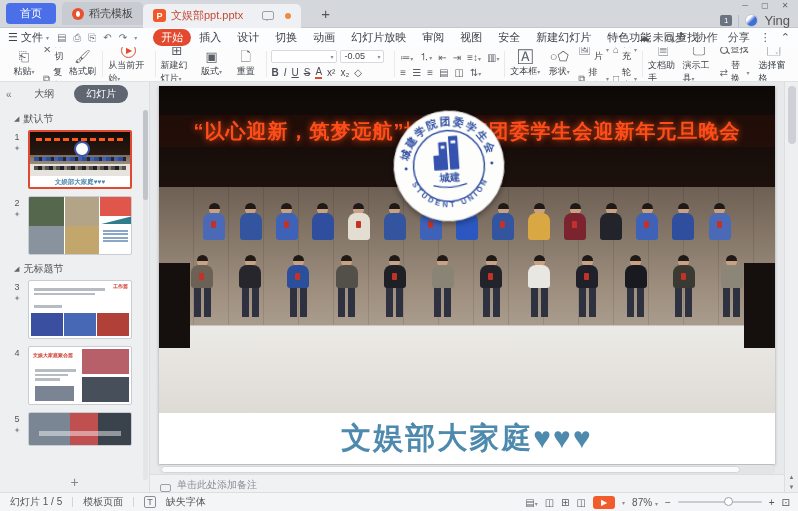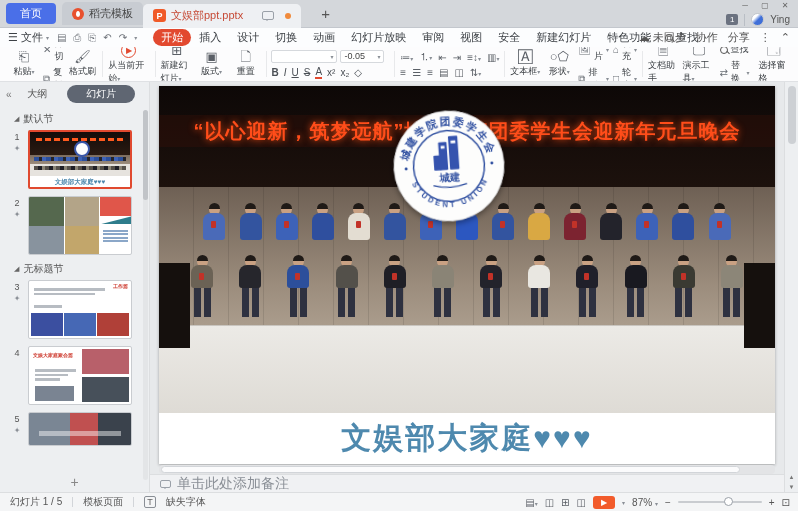--- a/index.html
+++ b/index.html
@@ -20,21 +20,21 @@
   .bubble-ico::after{content:"";position:absolute;left:2px;bottom:-4px;border:2px solid transparent;border-top-color:#9aa0a8;}
   .unsaved-dot{width:6px;height:6px;border-radius:50%;background:#f08a3c;display:inline-block;margin-left:6px;}
   .newtab-btn{font-size:15px;color:#555;margin-left:14px;padding:0 6px;}
   .title-right{position:absolute;right:4px;top:0;display:flex;flex-direction:column;align-items:flex-end;}
   .win-ctrls{display:flex;gap:2px;}
   .win-ctrls span{width:18px;height:12px;font-size:8px;color:#666;text-align:center;line-height:12px;}
   .user-row{display:flex;align-items:center;gap:6px;margin-top:1px;padding-right:4px;}
   .badge1{background:#6b7280;color:#fff;font-size:8px;border-radius:2px;padding:1px 4px;}
   .vsep{width:1px;height:12px;background:#b9bec5;}
   .avatar{width:13px;height:13px;border-radius:50%;background:linear-gradient(135deg,#fff 30%,#3f6fd8 55%);border:1px solid #c3c7cd;}
-  .user-name{font-size:10px;color:#555;}
+  .user-name{font-size:13px;color:#555;}
 
   
   .menubar{height:19px;background:#fcfdfe;display:flex;align-items:center;font-size:11px;color:#3c4045;padding:0 8px;position:relative;}
   .menubar .file{display:flex;align-items:center;gap:3px;margin-right:8px;}
   .qicons{display:flex;align-items:center;gap:7px;color:#6a6f76;font-size:10px;margin-right:10px;}
   .menu-tab{padding:1px 8px;border-radius:9px;cursor:default;}
   .menu-tab.active{background:#e2492f;color:#fff;margin-left:6px;}
   .menu-find{display:flex;align-items:center;gap:3px;margin-left:6px;color:#3c4045;}
   .mag{width:8px;height:8px;border:1.4px solid #555;border-radius:50%;position:relative;display:inline-block;}
   .mag::after{content:"";position:absolute;width:4px;height:1.4px;background:#555;transform:rotate(45deg);right:-3px;bottom:-1px;}
@@ -58,21 +58,21 @@
   .caret{font-size:6px;color:#8a8f96;}
 
   
   .workspace{flex:1;display:flex;min-height:0;}
 
   
   .sidebar{width:150px;background:#edeff1;border-right:1px solid #dcdee0;display:flex;flex-direction:column;position:relative;}
   .sb-head{height:24px;display:flex;align-items:center;padding:0 6px;gap:8px;}
   .collapse{color:#777;font-size:10px;}
   .sb-tabs{flex:1;display:flex;justify-content:center;align-items:center;gap:20px;font-size:10px;color:#555;}
-  .sb-pill{background:#5f6672;color:#fff;padding:2px 19px;border-radius:9px;}
+  .sb-pill{background:#5f6672;color:#fff;padding:2px 12px;border-radius:9px;}
   .sb-list{flex:1;overflow:hidden;padding:2px 10px 0 6px;position:relative;}
   .section{font-size:10px;color:#555;margin:4px 0 4px 8px;display:flex;gap:4px;align-items:center;}
   .tri{font-size:7px;color:#666;}
   .slide-item{display:flex;margin-bottom:7px;}
   .gutter{width:22px;display:flex;flex-direction:column;align-items:center;gap:2px;font-size:9px;color:#555;padding-top:2px;}
   .star{font-size:8px;color:#8a8f96;}
   .thumb{width:104px;height:59px;background:#fff;border:1px solid #c9ccd0;border-radius:2px;position:relative;overflow:hidden;flex:none;}
   .thumb.selected{border:2px solid #e0492f;}
   .sb-scroll{position:absolute;right:1px;top:28px;width:5px;height:370px;background:#e3e5e7;border-radius:3px;}
   .sb-scroll .th{width:5px;height:90px;background:#c1c4c8;border-radius:3px;}
@@ -109,21 +109,21 @@
   .person.sitting{z-index:3;}
   .person .head{width:11px;height:11px;border-radius:50%;background:#c9a183;position:relative;}
   .person .head::before{content:"";position:absolute;top:-1px;left:0;width:11px;height:6px;border-radius:6px 6px 0 0;background:#1f1a17;}
   .person .torso{width:22px;height:27px;border-radius:8px 8px 3px 3px;margin-top:-2px;position:relative;}
   .person.sitting .torso{height:23px;}
   .person .torso .bdg{position:absolute;left:8px;top:8px;width:5px;height:7px;background:#c23228;border-radius:1px;}
   .person .legs{width:17px;height:30px;margin-top:-1px;background:linear-gradient(90deg,#2e3140 0 44%,transparent 44% 56%,#2e3140 56%);}
 
   .hscroll{height:9px;margin:1px 9px 0 9px;background:#e3e4e6;border-radius:4px;position:relative;}
   .hscroll .th{position:absolute;left:2px;top:1px;height:7px;width:94%;background:#fbfbfc;border:1px solid #d2d5d9;border-radius:4px;}
-  .notesbar{height:18px;background:#f0f1f3;border-top:1px solid #dcdee0;display:flex;align-items:center;gap:6px;padding:0 10px;font-size:14px;color:#8a8f96;}
+  .notesbar{height:18px;background:#f0f1f3;border-top:1px solid #dcdee0;display:flex;align-items:flex-end;gap:6px;padding:0 10px;font-size:10px;color:#8a8f96;}
   .note-ico{width:11px;height:8px;border:1px solid #9aa0a8;border-radius:2px;position:relative;}
   .note-ico::after{content:"";position:absolute;left:2px;bottom:-4px;border:2px solid transparent;border-top-color:#9aa0a8;}
 
   .vscroll{width:14px;background:#edeff1;border-left:1px solid #dcdee0;display:flex;flex-direction:column;align-items:center;position:relative;}
   .vscroll .th{width:8px;height:58px;background:#cdd0d4;border-radius:4px;margin-top:4px;}
   .vs-btns{position:absolute;bottom:2px;display:flex;flex-direction:column;gap:4px;color:#777;font-size:6px;align-items:center;}
 
   
   .statusbar{height:19px;background:#f4f5f6;border-top:1px solid #dcdee0;display:flex;align-items:center;font-size:10px;color:#555;padding:0 10px;position:relative;}
   .st-left{display:flex;align-items:center;gap:10px;}

